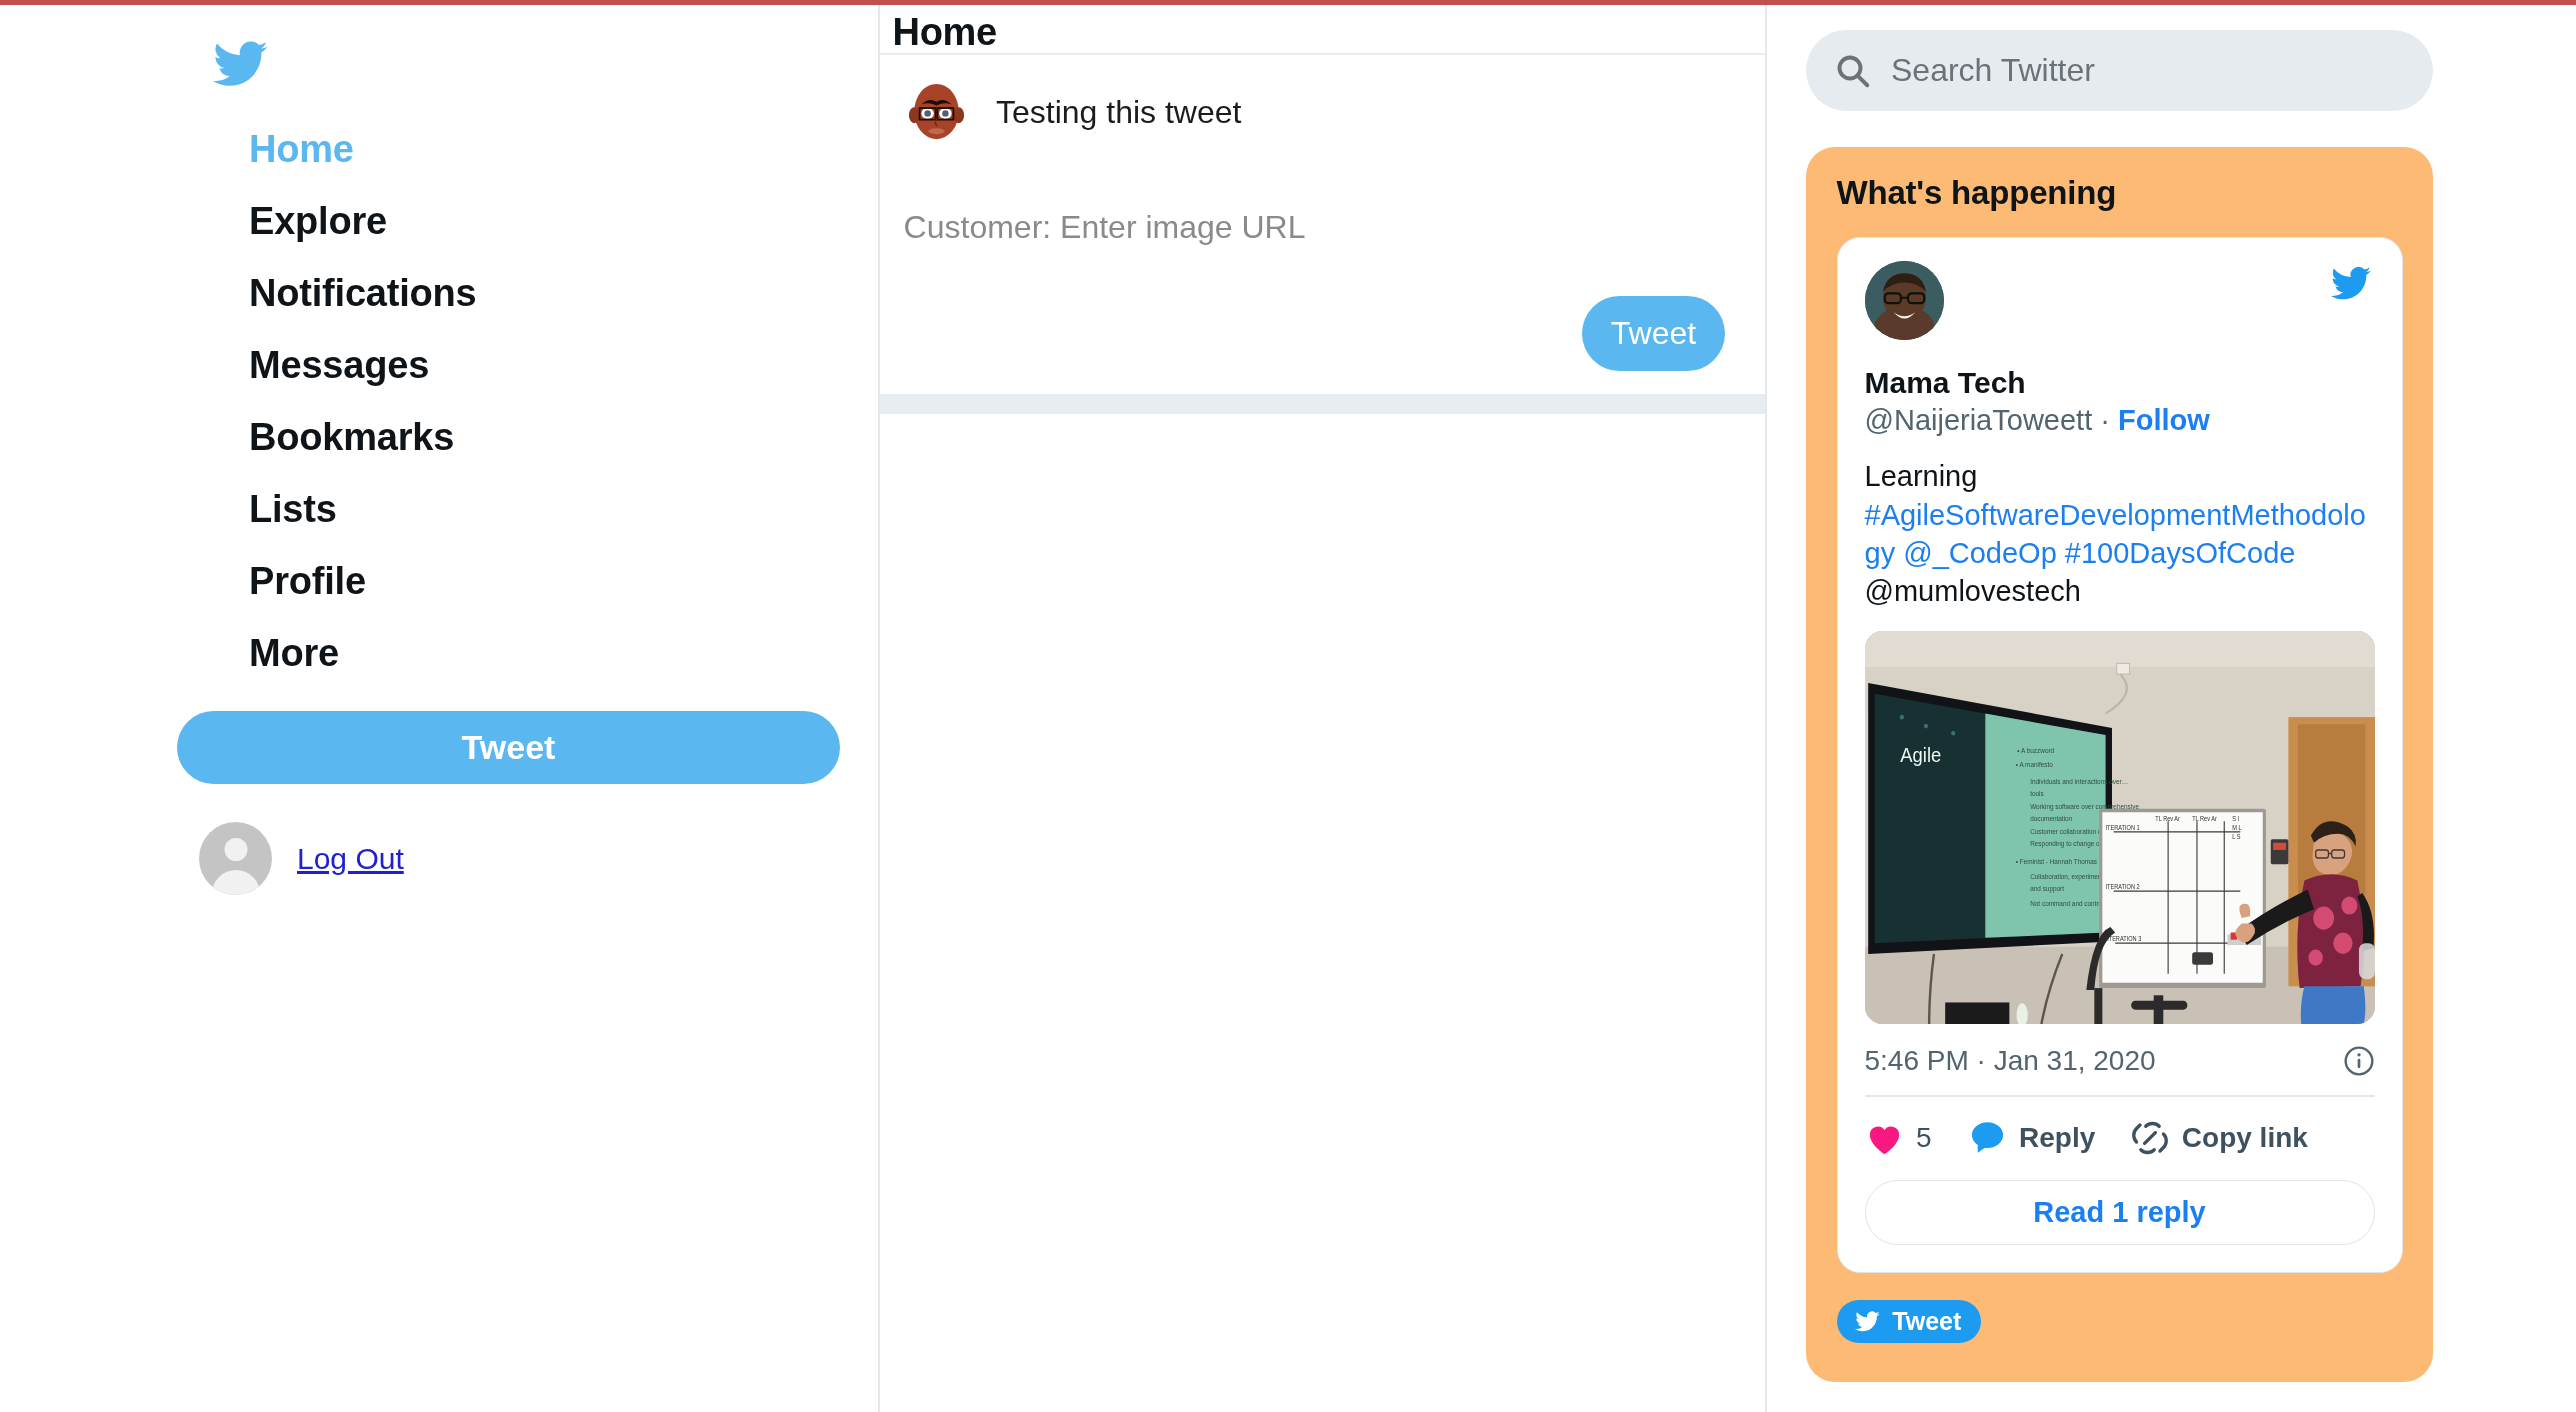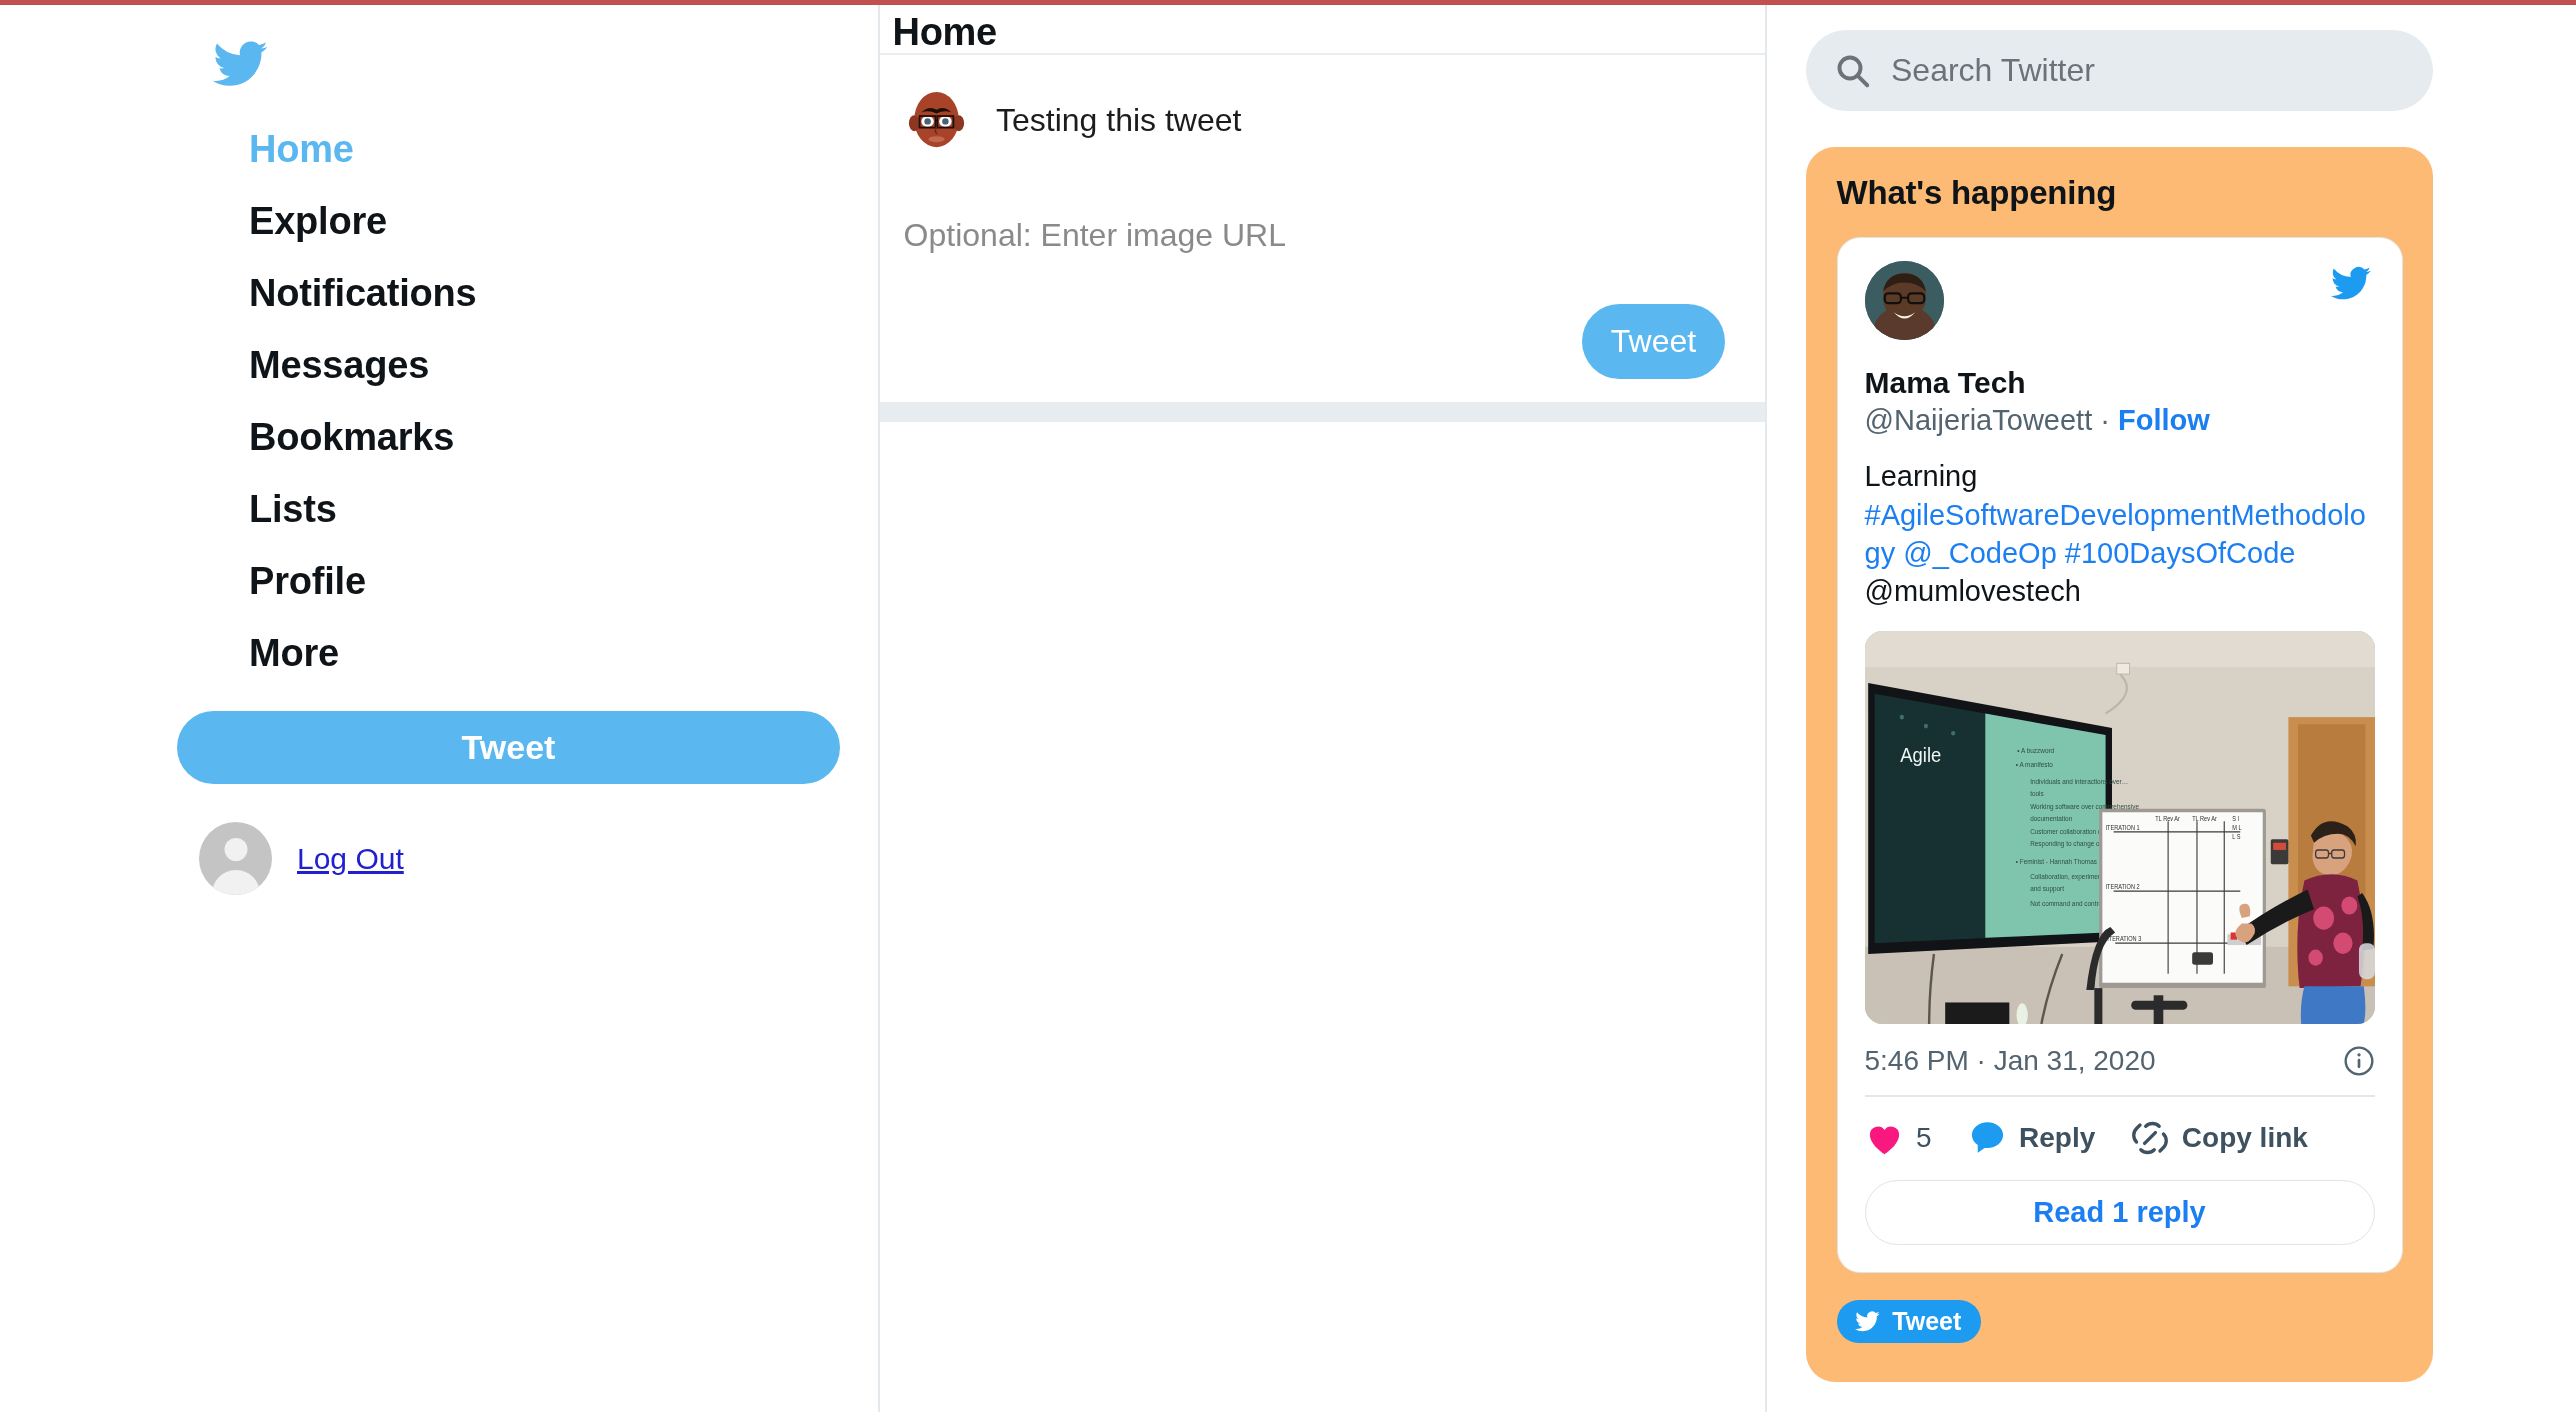--- a/index.html
+++ b/index.html
@@ -135,21 +135,21 @@
   }
   .center-header-title {
     font-size: 38px;
     font-weight: 700;
     color: #0f1419;
     line-height: 41px;
     letter-spacing: -0.3px;
   }
   .composer {
     background: #ffffff;
-    padding: 15px 20px 0 20px;
+    padding: 7px 20px 0 20px;
   }
   .composer-row {
     display: flex;
     align-items: center;
     gap: 23px;
     height: 100px;
   }
   .composer-avatar {
     width: 73px; height: 73px;
     flex: 0 0 auto;
@@ -432,21 +432,21 @@
             <rect x="22" y="36" width="18" height="13" fill="none" stroke="#1b1007" stroke-width="2"></rect>
             <rect x="42" y="36" width="18" height="13" fill="none" stroke="#1b1007" stroke-width="2"></rect>
             <line x1="40" y1="41" x2="42" y2="41" stroke="#1b1007" stroke-width="2"></line>
             <path d="M41 48 q-3 6 1 8" fill="none" stroke="#6d2a17" stroke-width="1.6"></path>
             <ellipse cx="41" cy="62" rx="9" ry="3.4" fill="#c0694f"></ellipse>
           </svg>
         </span>
         <span class="composer-text">Testing this tweet</span>
       </div>
 
-      <div class="image-url-field">Optional: Enter image URL</div>
+      <div class="image-url-field">Customer: Enter image URL</div>
 
       <div class="composer-actions">
         <button class="composer-tweet-btn">Tweet</button>
       </div>
     </div>
 
     <div class="feed-divider"></div>
     <div class="feed-empty"></div>
 
   </main>

